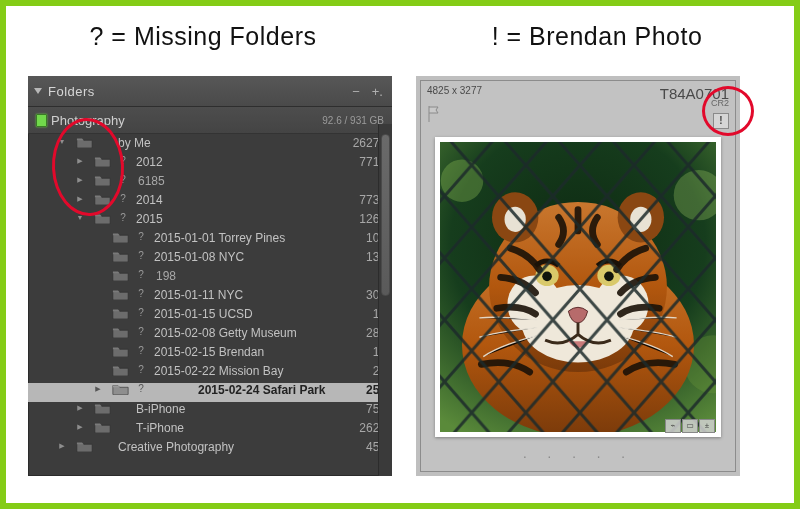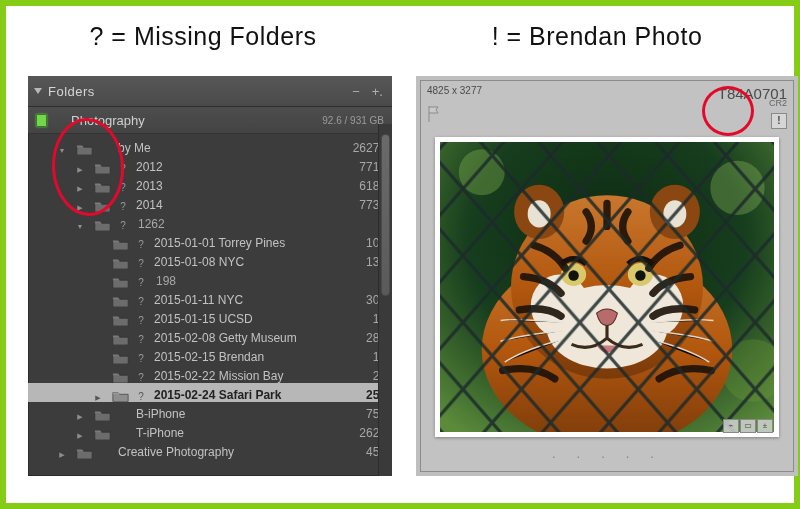--- a/index.html
+++ b/index.html
@@ -79,21 +79,21 @@
     cursor: pointer;
   }
 
   .lr-volume {
     height: 26px;
     background: linear-gradient(#4d4d4d,#444);
     border-bottom: 1px solid #333;
     display: flex;
     align-items: center;
     padding: 0 8px;
-    gap: 24px;
+    gap: 4px;
   }
   .lr-volume .led {
     width: 9px; height: 11px;
     background: #71d84b;
     border: 1px solid #3a7a26;
     border-radius: 1px;
     box-shadow: 0 0 2px #71d84b;
   }
   .lr-volume .name {
     flex: 1;
@@ -105,21 +105,21 @@
     color: #9b9b9b;
   }
 
   .tree {
     position: relative;
     padding: 2px 0 4px 0;
   }
   .row {
     height: 19px;
     display: flex;
-    align-items: flex-end;
+    align-items: flex-start;
     padding-right: 6px;
     color: #c2c2c2;
     font-size: 12px;
     cursor: pointer;
     gap: 7px;
   }
   .row .spacer { flex: 0 0 auto; }
   .row .disc {
     width: 10px;
     flex: 0 0 10px;
@@ -141,21 +141,21 @@
     color: #9a9a9a;
     text-align: center;
   }
   .row .name { flex: 1; padding-left: 2px; white-space: nowrap; overflow: hidden;}
   .row .cnt { font-size: 12px; color: #a8a8a8; padding-left: 4px;}
   .row.sel {
     background: #b7b7b7;
     color: #222;
   }
   .row.sel .cnt { color: #222; font-weight: 600;}
-  .row.sel .name { font-weight: 600;}
+  .row.sel .name { font-weight: 600; margin-left: 44px;}
   .row.sel .disc { color: #555;}
   .row.sel .q { color: #555;}
 
   .sb {
     position: absolute;
     right: 0;
     top: 48px;
     bottom: 0;
     width: 13px;
     background: #3a3a3a;
@@ -181,21 +181,21 @@
     border-radius: 50% / 50%;
     pointer-events: none;
     transform: rotate(-3deg);
   }
 
   
   .photo-cell {
     position: absolute;
     top: 70px;
     left: 410px;
-    width: 382px;
+    width: 324px;
     height: 400px;
     background: #bfbfbf;
     box-sizing: border-box;
     padding: 4px;
     font-family: "Lucida Grande","Helvetica Neue",Arial,sans-serif;
   }
   .cell-inner {
     width: 100%;
     height: 100%;
     box-sizing: border-box;
@@ -352,21 +352,20 @@
         <div class="row">
           <span class="spacer" style="width: 40px;"></span>
           <span class="disc right"></span>
           <span class="ficon">
             <svg viewBox="0 0 20 14">
               <path d="M1 3 h6 l2 2 h10 v8 a1 1 0 0 1 -1 1 h-16 a1 1 0 0 1 -1 -1 z" fill="#6c6c6c" stroke="#2f2f2f" stroke-width="0.8"></path>
               <path d="M1 3 h6 l2 2 h-8 z" fill="#7a7a7a"></path>
             </svg>
           </span>
           <span class="q">?</span>
-          <span class="name">2013</span>
           <span class="cnt">6185</span>
         </div>
         <div class="row">
           <span class="spacer" style="width: 40px;"></span>
           <span class="disc right"></span>
           <span class="ficon">
             <svg viewBox="0 0 20 14">
               <path d="M1 3 h6 l2 2 h10 v8 a1 1 0 0 1 -1 1 h-16 a1 1 0 0 1 -1 -1 z" fill="#6c6c6c" stroke="#2f2f2f" stroke-width="0.8"></path>
               <path d="M1 3 h6 l2 2 h-8 z" fill="#7a7a7a"></path>
             </svg>
@@ -378,20 +377,21 @@
         <div class="row">
           <span class="spacer" style="width: 40px;"></span>
           <span class="disc down"></span>
           <span class="ficon">
             <svg viewBox="0 0 20 14">
               <path d="M1 3 h6 l2 2 h10 v8 a1 1 0 0 1 -1 1 h-16 a1 1 0 0 1 -1 -1 z" fill="#6c6c6c" stroke="#2f2f2f" stroke-width="0.8"></path>
               <path d="M1 3 h6 l2 2 h-8 z" fill="#7a7a7a"></path>
             </svg>
           </span>
           <span class="q">?</span>
+          <span class="name">2015</span>
           <span class="cnt">1262</span>
         </div>
         <div class="row">
           <span class="spacer" style="width: 58px;"></span>
           <span class="disc none"></span>
           <span class="ficon">
             <svg viewBox="0 0 20 14">
               <path d="M1 3 h6 l2 2 h10 v8 a1 1 0 0 1 -1 1 h-16 a1 1 0 0 1 -1 -1 z" fill="#6c6c6c" stroke="#2f2f2f" stroke-width="0.8"></path>
               <path d="M1 3 h6 l2 2 h-8 z" fill="#7a7a7a"></path>
             </svg>

